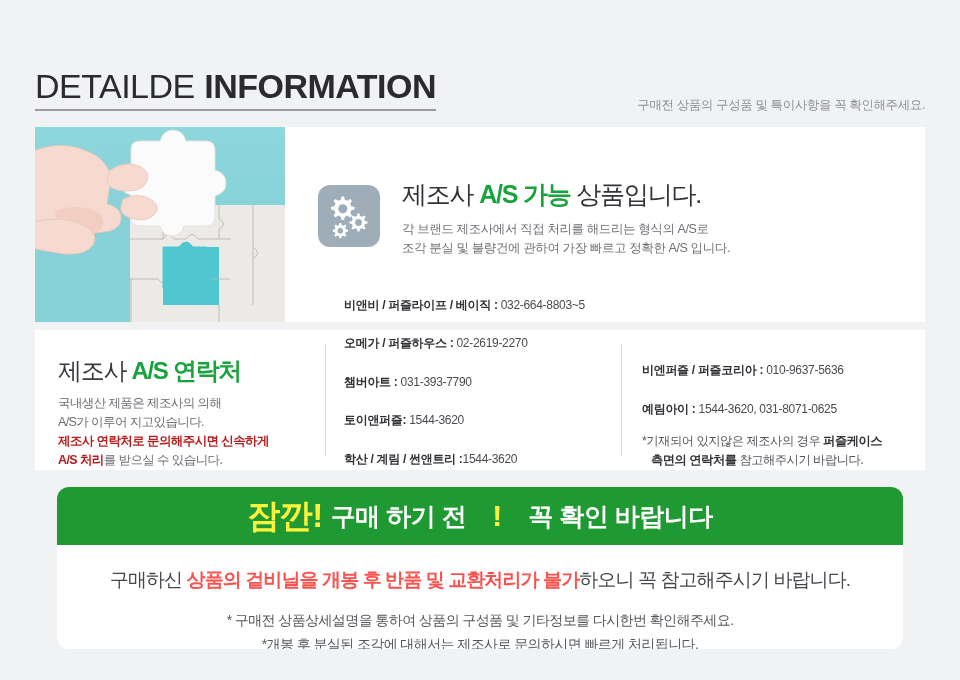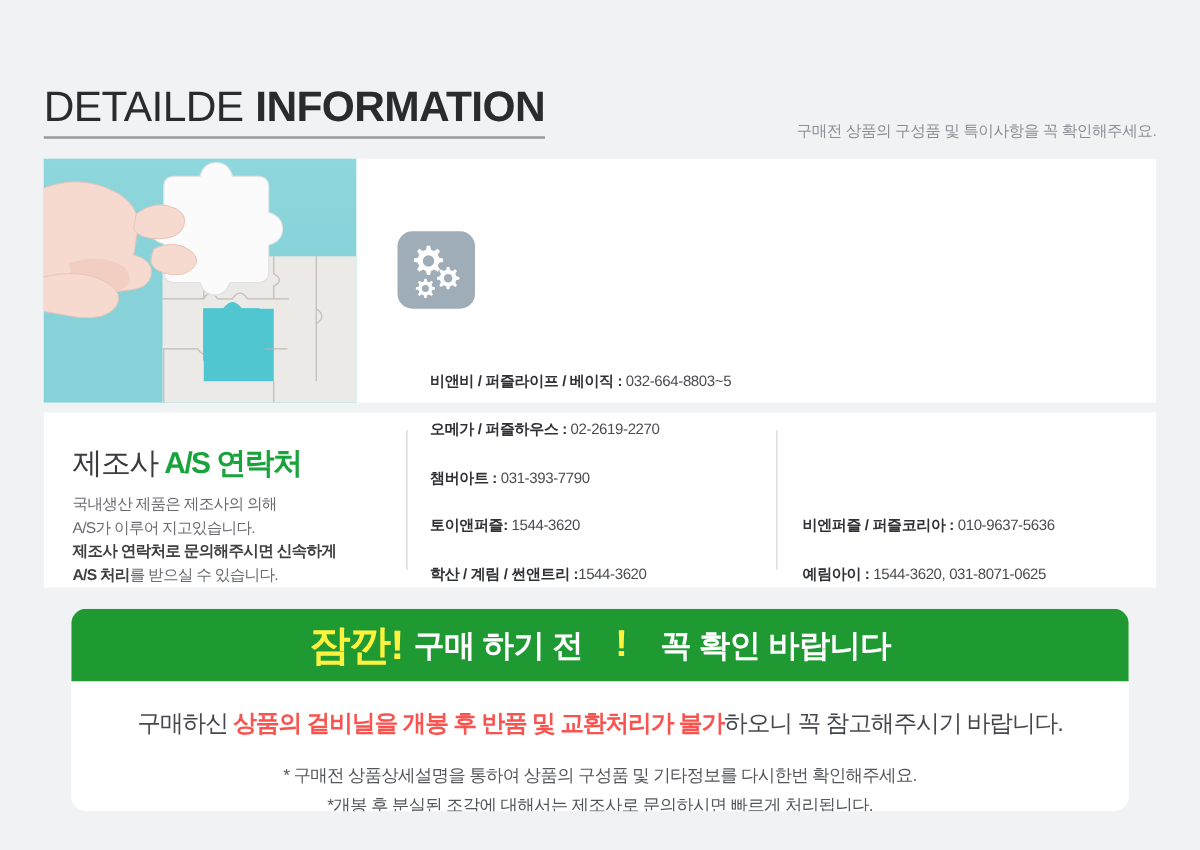--- a/index.html
+++ b/index.html
@@ -83,21 +83,21 @@
   .contact-left { width: 290px; flex: 0 0 290px; padding: 18px 0 0 23px; }
   .contact-left h3 {
     font-size: 24px; color: #3a3b41; letter-spacing: -1.3px;
     font-weight: 400; line-height: 32px; white-space: nowrap;
   }
   .contact-left h3 .g { color: #18a33c; font-weight: 700; }
   .contact-left p {
     margin-top: 7px; font-size: 12.5px; color: #6a6b71;
     line-height: 19px; letter-spacing: -0.6px; white-space: nowrap;
   }
-  .contact-left p .g { color: #404040; font-weight: 700; }
+  .contact-left p .g { color: #b91c1c; font-weight: 700; }
   .col-div { width: 1px; align-self: stretch; background: #d7d8dc; margin-top: 14px; margin-bottom: 14px; }
   .contact-mid { flex: 0 0 295px; padding: 20px 0 0 18px; }
   .contact-right { flex: 1; padding: 20px 10px 0 20px; }
   .cline {
     font-size: 12px; color: #4a4b50; line-height: 22.5px;
     letter-spacing: -0.3px; white-space: nowrap; margin-top: 16px;
   }
   .cline .nm { font-weight: 700; color: #303136; }
   .note {
     margin-top: 12px; font-size: 12.3px; color: #55565c;
@@ -196,20 +196,29 @@
           <g fill="#ffffff">
             <path d="M17.5 5.5 l2.6 0 0.7 3.2 2.6 1.1 2.7 -1.8 1.9 1.9 -1.8 2.7 1.1 2.6 3.2 0.7 0 2.6 -3.2 0.7 -1.1 2.6 1.8 2.7 -1.9 1.9 -2.7 -1.8 -2.6 1.1 -0.7 3.2 -2.6 0 -0.7 -3.2 -2.6 -1.1 -2.7 1.8 -1.9 -1.9 1.8 -2.7 -1.1 -2.6 -3.2 -0.7 0 -2.6 3.2 -0.7 1.1 -2.6 -1.8 -2.7 1.9 -1.9 2.7 1.8 2.6 -1.1 z"></path>
             <circle cx="18.8" cy="17.8" r="4.6" fill="#9fadb8"></circle>
             <path d="M33.5 22.5 l2 0 0.6 2.5 2 0.8 2.1 -1.4 1.4 1.4 -1.4 2.1 0.8 2 2.5 0.6 0 2 -2.5 0.6 -0.8 2 1.4 2.1 -1.4 1.4 -2.1 -1.4 -2 0.8 -0.6 2.5 -2 0 -0.6 -2.5 -2 -0.8 -2.1 1.4 -1.4 -1.4 1.4 -2.1 -0.8 -2 -2.5 -0.6 0 -2 2.5 -0.6 0.8 -2 -1.4 -2.1 1.4 -1.4 2.1 1.4 2 -0.8 z"></path>
             <circle cx="34.5" cy="31.5" r="3.4" fill="#9fadb8"></circle>
             <path d="M15.5 32 l1.7 0 0.5 2.1 1.7 0.7 1.8 -1.2 1.2 1.2 -1.2 1.8 0.7 1.7 2.1 0.5 0 1.7 -2.1 0.5 -0.7 1.7 1.2 1.8 -1.2 1.2 -1.8 -1.2 -1.7 0.7 -0.5 2.1 -1.7 0 -0.5 -2.1 -1.7 -0.7 -1.8 1.2 -1.2 -1.2 1.2 -1.8 -0.7 -1.7 -2.1 -0.5 0 -1.7 2.1 -0.5 0.7 -1.7 -1.2 -1.8 1.2 -1.2 1.8 1.2 1.7 -0.7 z"></path>
             <circle cx="16.3" cy="39.7" r="2.8" fill="#9fadb8"></circle>
           </g>
         </svg>
       </div>
+      <div class="as-copy">
+        <div class="as-head">
+          <span>제조사 </span><span class="g">A/S 가능</span><span> 상품입니다.</span>
+        </div>
+        <div class="as-sub">
+          <div>각 브랜드 제조사에서 직접 처리를 해드리는 형식의 A/S로</div>
+          <div>조각 분실 및 불량건에 관하여 가장 빠르고 정확한 A/S 입니다.</div>
+        </div>
+      </div>
     </div>
   </div>
 
   <div class="card-contact">
 
     <div class="contact-left">
       <h3>
         <span>제조사 </span><span class="g">A/S 연락처</span>
       </h3>
       <p>
@@ -242,20 +251,24 @@
 
     <div class="col-div"></div>
 
     <div class="contact-right">
       <div class="cline">
         <span class="nm">비엔퍼즐 / 퍼즐코리아 :</span><span> 010-9637-5636</span>
       </div>
       <div class="cline">
         <span class="nm">예림아이 :</span><span> 1544-3620, 031-8071-0625</span>
       </div>
+      <div class="note">
+        <span>*기재되어 있지않은 제조사의 경우 </span><span class="b">퍼즐케이스</span>
+        <span class="ind"><span class="b">측면의 연락처를</span><span> 참고해주시기 바랍니다.</span></span>
+      </div>
     </div>
   </div>
 
   <div class="card-bottom">
     <div class="banner">
       <span class="y">잠깐!</span>
       <span class="w" style="margin-left:8px">구매 하기 전</span>
       <span class="bang">!</span>
       <span class="w">꼭 확인 바랍니다</span>
     </div>

